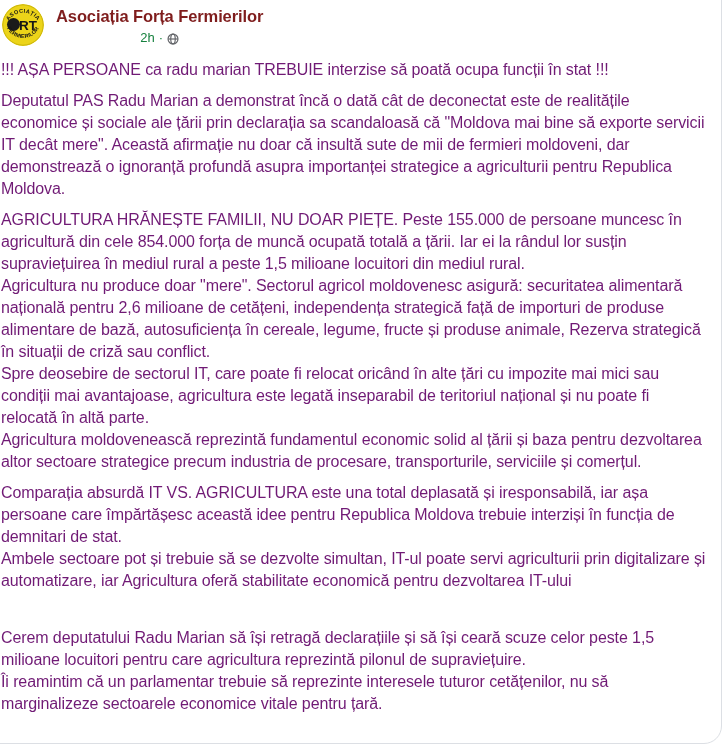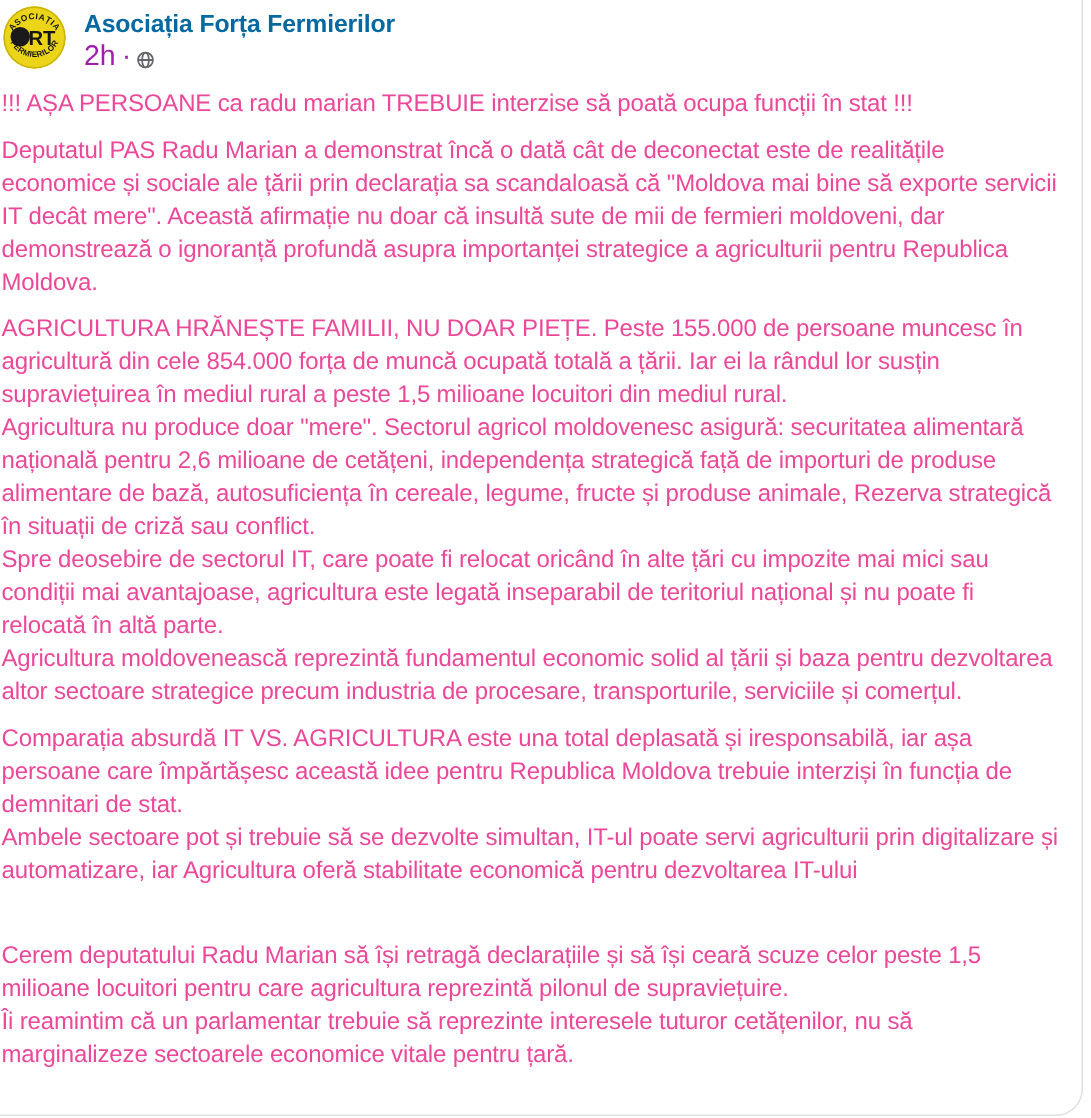--- a/index.html
+++ b/index.html
@@ -23,37 +23,37 @@
   .avatar {
     width: 42px; height: 42px; flex: 0 0 42px;
     margin-left: 1px;
     border-radius: 50%;
     overflow: hidden;
     cursor: pointer;
   }
   .avatar svg { display: block; }
   .header-meta { margin-left: 12px; padding-top: 2px; }
   .author-name {
-    font-size: 16.5px; font-weight: 700; color: #0369a1;
+    font-size: 16.5px; font-weight: 700; color: #7f1d1d;
     line-height: 20px; letter-spacing: -0.1px;
     cursor: pointer;
   }
   .sub-line {
     display: flex; align-items: center;
     margin-top: 3px;
-    font-size: 19px; color: #a21caf; line-height: 17px;
+    font-size: 13px; color: #15803d; line-height: 17px; justify-content: center;
   }
   .sub-line .dot { margin: 0 4px; }
   .globe-icon { display: inline-block; width: 12px; height: 12px; margin-top: 1px; }
   .post-text {
     margin-top: 13px;
     font-size: 16px;
     line-height: 22px;
     letter-spacing: -0.1px;
-    color: #ec4899;
+    color: #701a75;
   }
   .para { white-space: pre-line; margin-bottom: 9px; }
   .para:last-child { margin-bottom: 0; margin-top: 35px; }
 </style>
 </head>
 <body>
 
 <div class="viewport">
   <div class="post-card">
 

